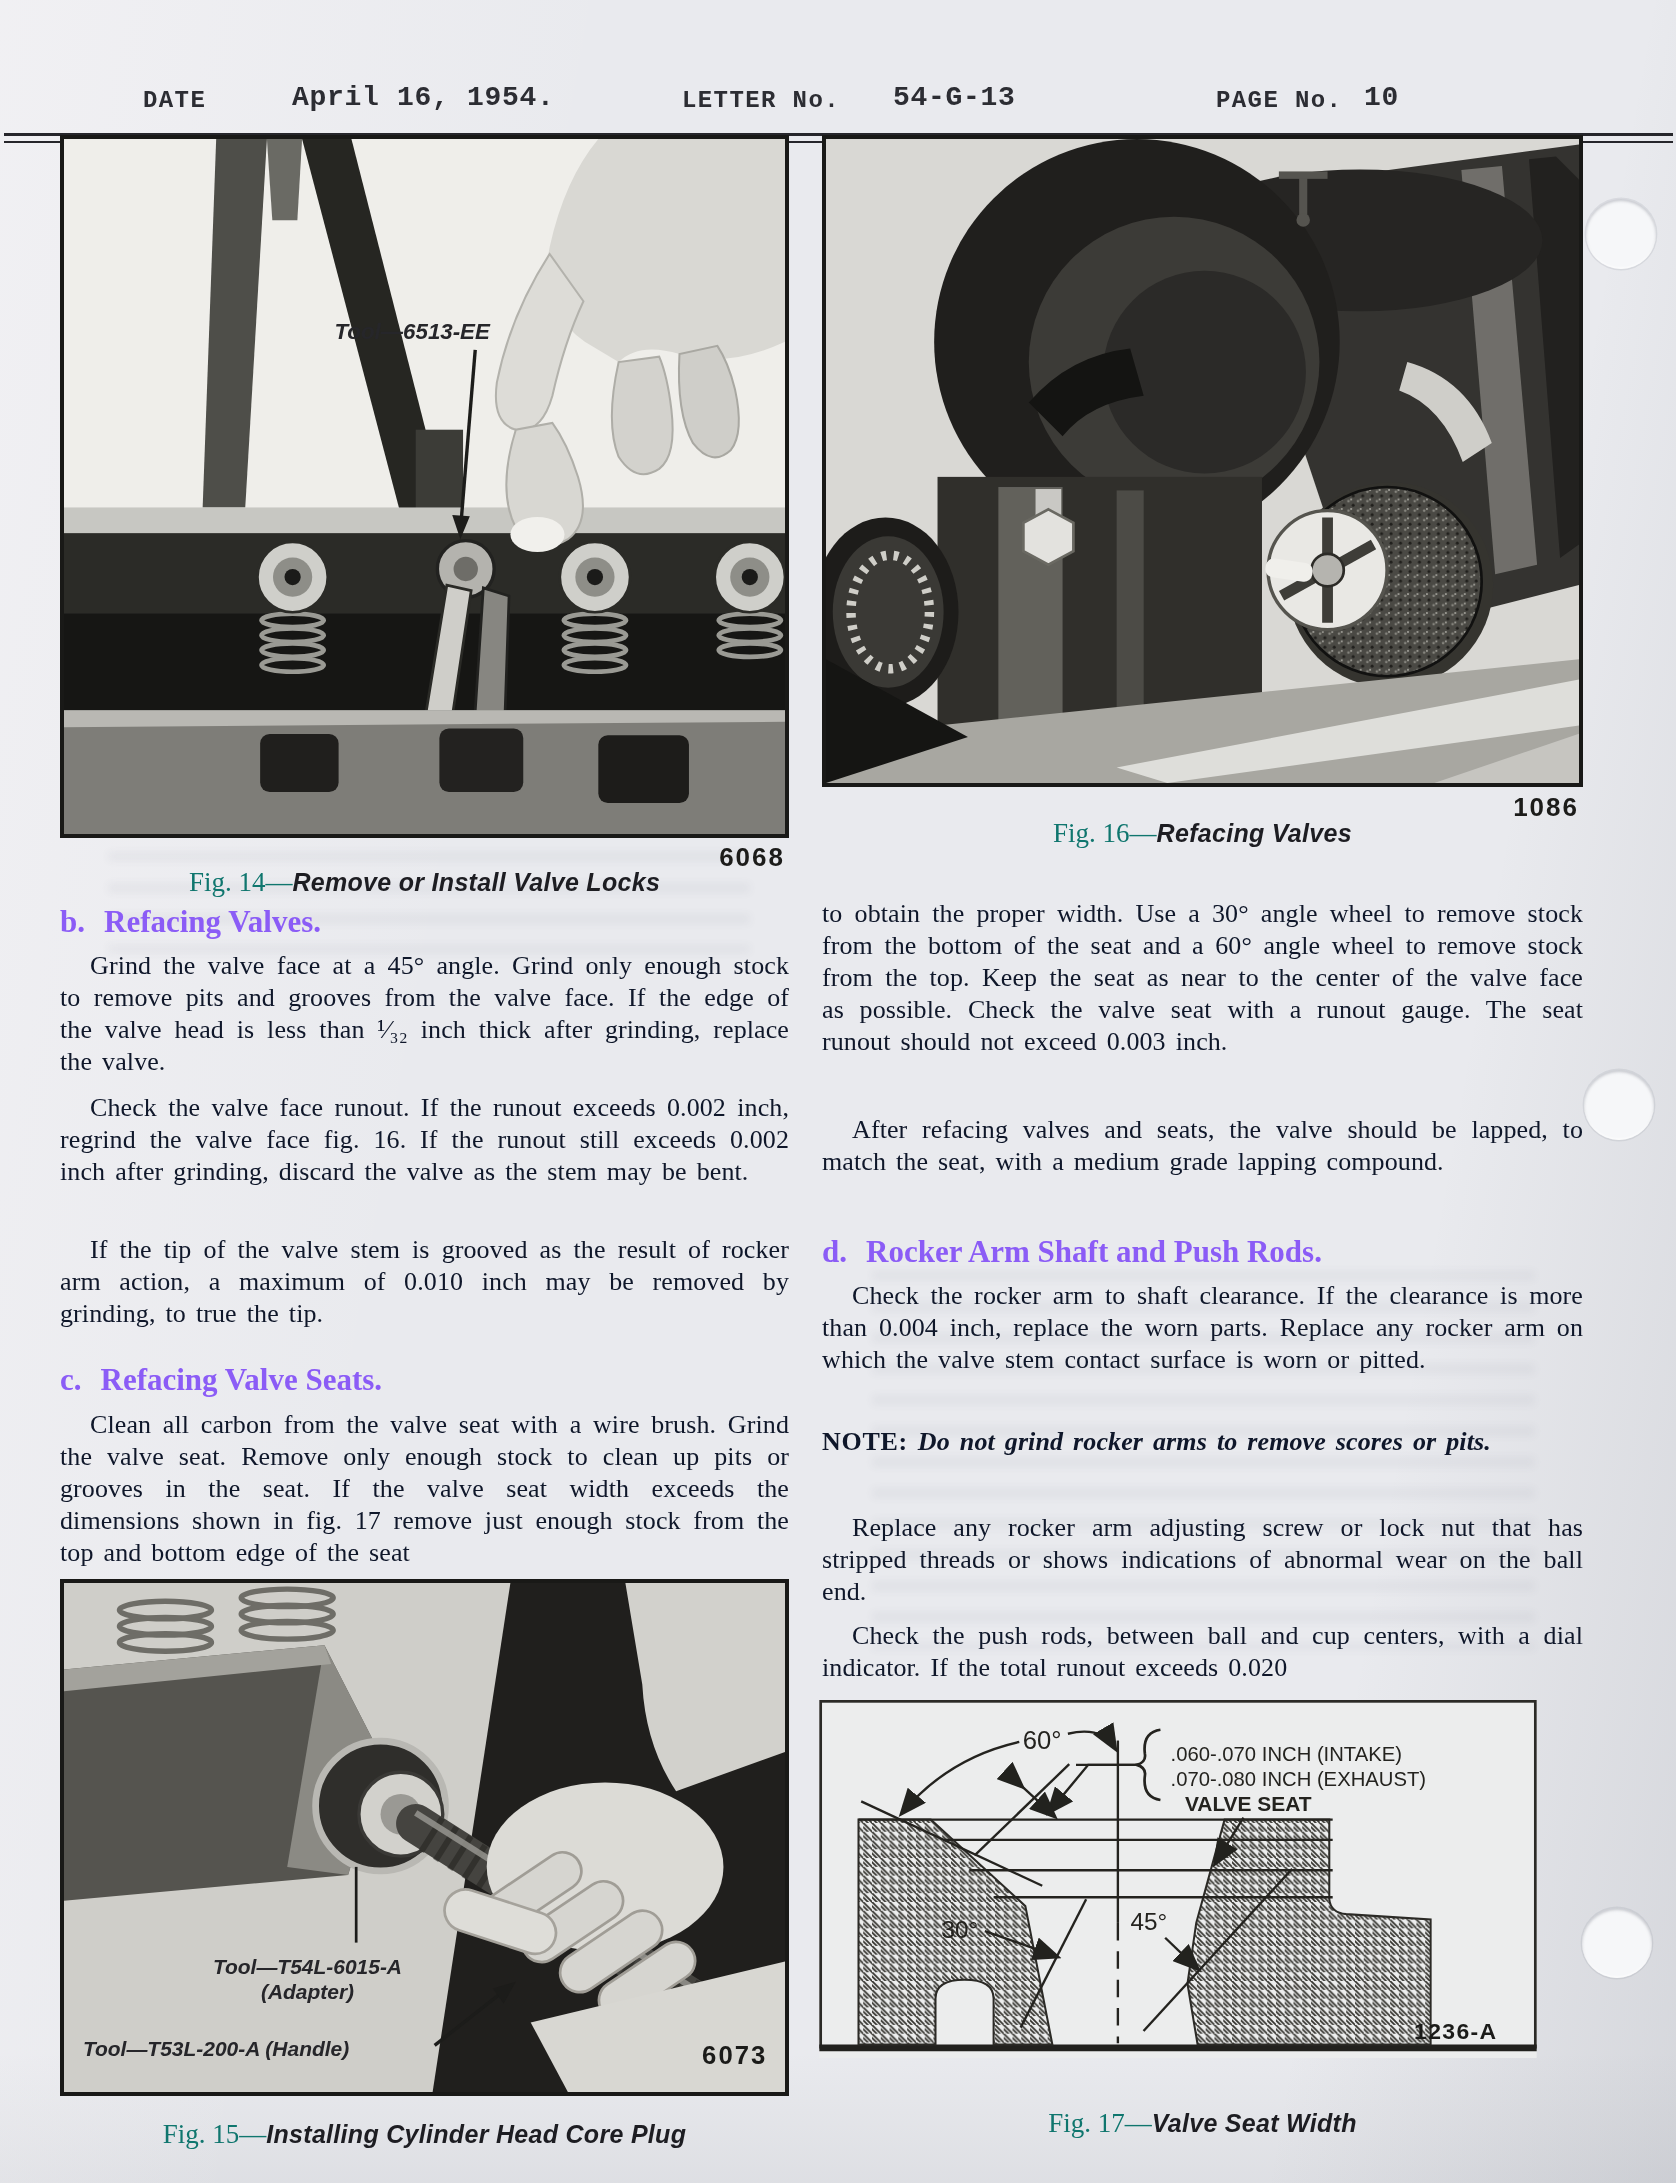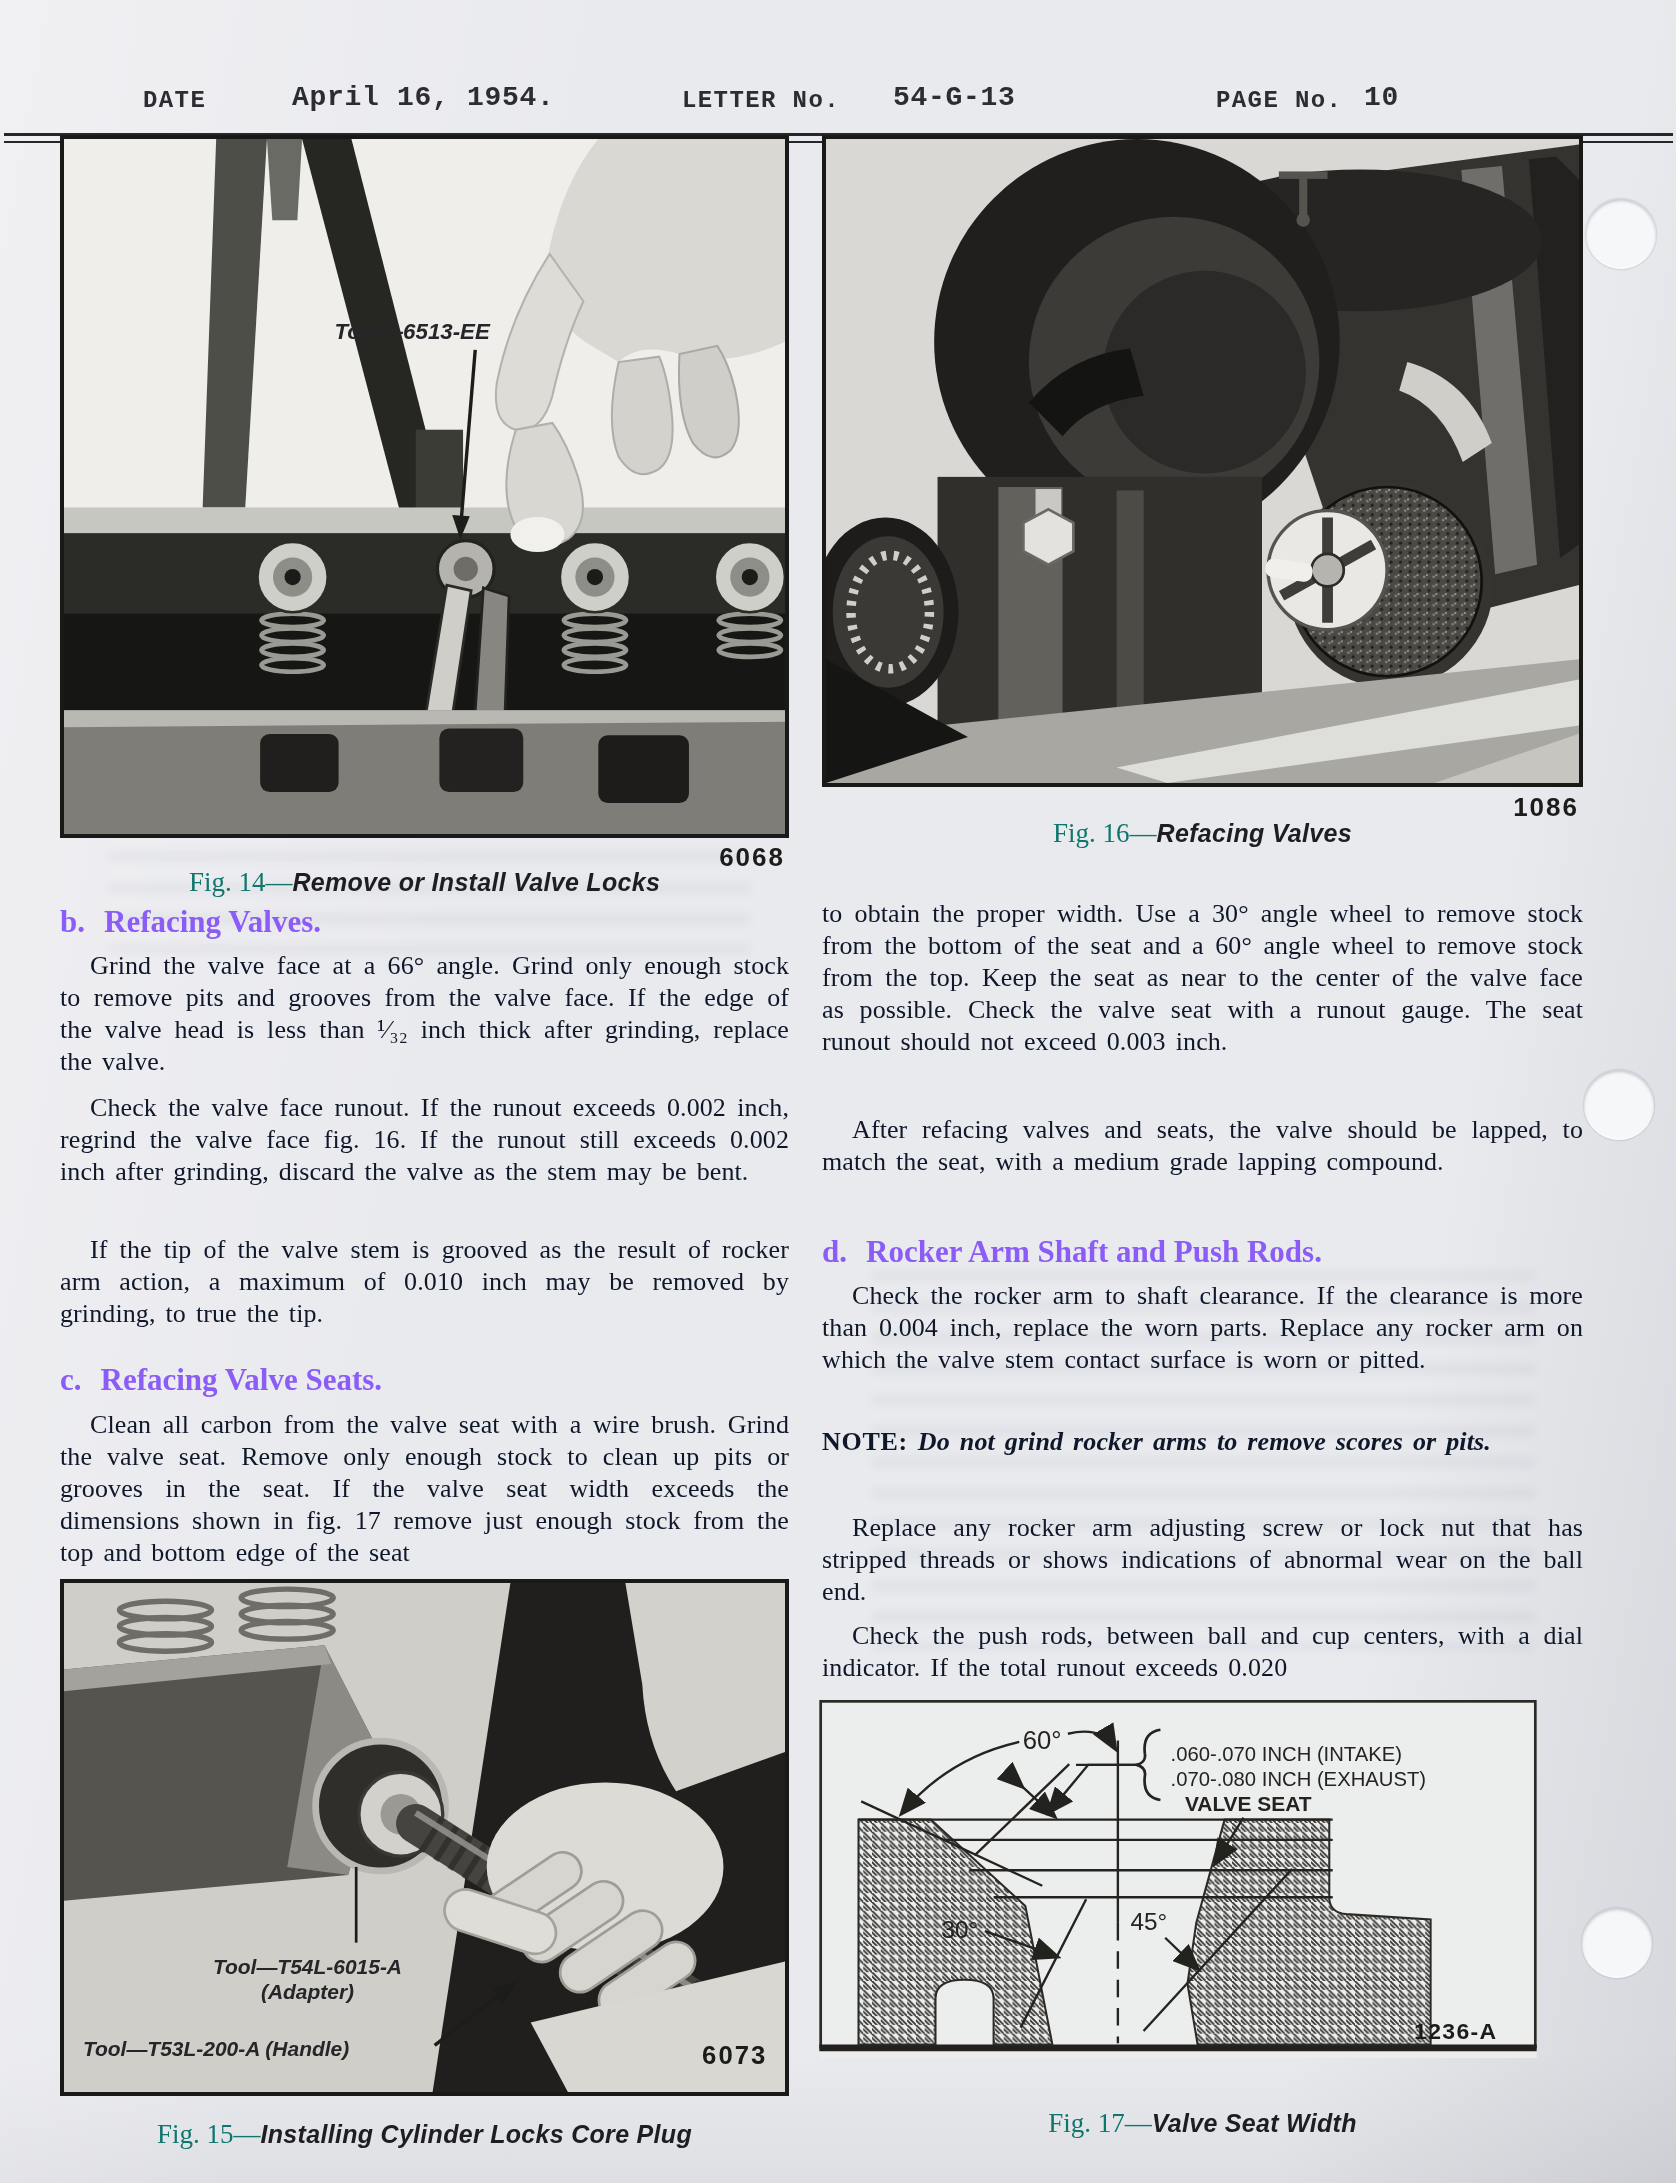--- a/index.html
+++ b/index.html
@@ -138,21 +138,21 @@
       </svg>
     </div>
     <div class="fig-id" style="top:707px;right:4px;">6068</div>
     <div class="fig-caption" style="top:732px;">
       <span class="pre">Fig. 14—</span><span class="ttl">Remove or Install Valve Locks</span>
     </div>
 
     <div class="heading" style="top:769px;">
       <span class="hl">b.</span><span>Refacing Valves.</span>
     </div>
-    <div class="para indent" style="top:815px;">Grind the valve face at a 66° angle. Grind only enough stock to remove pits and grooves from the valve face. If the edge of the valve head is less than ¹⁄₃₂ inch thick after grinding, replace the valve.</div>
+    <div class="para indent" style="top:815px;">Grind the valve face at a 45° angle. Grind only enough stock to remove pits and grooves from the valve face. If the edge of the valve head is less than ¹⁄₃₂ inch thick after grinding, replace the valve.</div>
     <div class="para indent" style="top:957px;">Check the valve face runout. If the runout exceeds 0.002 inch, regrind the valve face fig. 16. If the runout still exceeds 0.002 inch after grinding, discard the valve as the stem may be bent.</div>
     <div class="para indent" style="top:1099px;">If the tip of the valve stem is grooved as the result of rocker arm action, a maximum of 0.010 inch may be removed by grinding, to true the tip.</div>
 
     <div class="heading" style="top:1227px;">
       <span class="hl">c.</span><span>Refacing Valve Seats.</span>
     </div>
     <div class="para indent" style="top:1274px;">Clean all carbon from the valve seat with a wire brush. Grind the valve seat. Remove only enough stock to clean up pits or grooves in the seat. If the valve seat width exceeds the dimensions shown in fig. 17 remove just enough stock from the top and bottom edge of the seat</div>
 
     <div class="photo-frame" style="left:0;top:1444px;width:729px;height:517px;">
       <svg viewBox="0 0 1066 753" preserveAspectRatio="none">
@@ -205,21 +205,21 @@
         </g>
         <g>
           <text class="ph-label" x="28" y="700" font-size="31">Tool—T53L-200-A (Handle)</text>
           <line x1="548" y1="684" x2="660" y2="596" stroke="#1c1c1a" stroke-width="5"></line>
           <path d="M668 590 L634 600 L650 622 Z" fill="#1c1c1a"></path>
         </g>
         <text x="1040" y="712" font-size="38" font-weight="bold" font-family="Liberation Sans, sans-serif" letter-spacing="3" text-anchor="end" fill="#1b1b19">6073</text>
       </svg>
     </div>
     <div class="fig-caption" style="top:1984px;">
-      <span class="pre">Fig. 15—</span><span class="ttl">Installing Cylinder Locks Core Plug</span>
+      <span class="pre">Fig. 15—</span><span class="ttl">Installing Cylinder Head Core Plug</span>
     </div>
   </div>
 
   <div class="col" style="left:822px;top:135px;width:761px;height:2022px;">
 
     <div class="photo-frame" style="left:0;top:0;width:761px;height:652px;">
       <svg viewBox="0 0 1114 953" preserveAspectRatio="none">
         <defs>
           <pattern id="speck" width="14" height="14" patternUnits="userSpaceOnUse">
             <rect width="14" height="14" fill="#4a4944"></rect>

